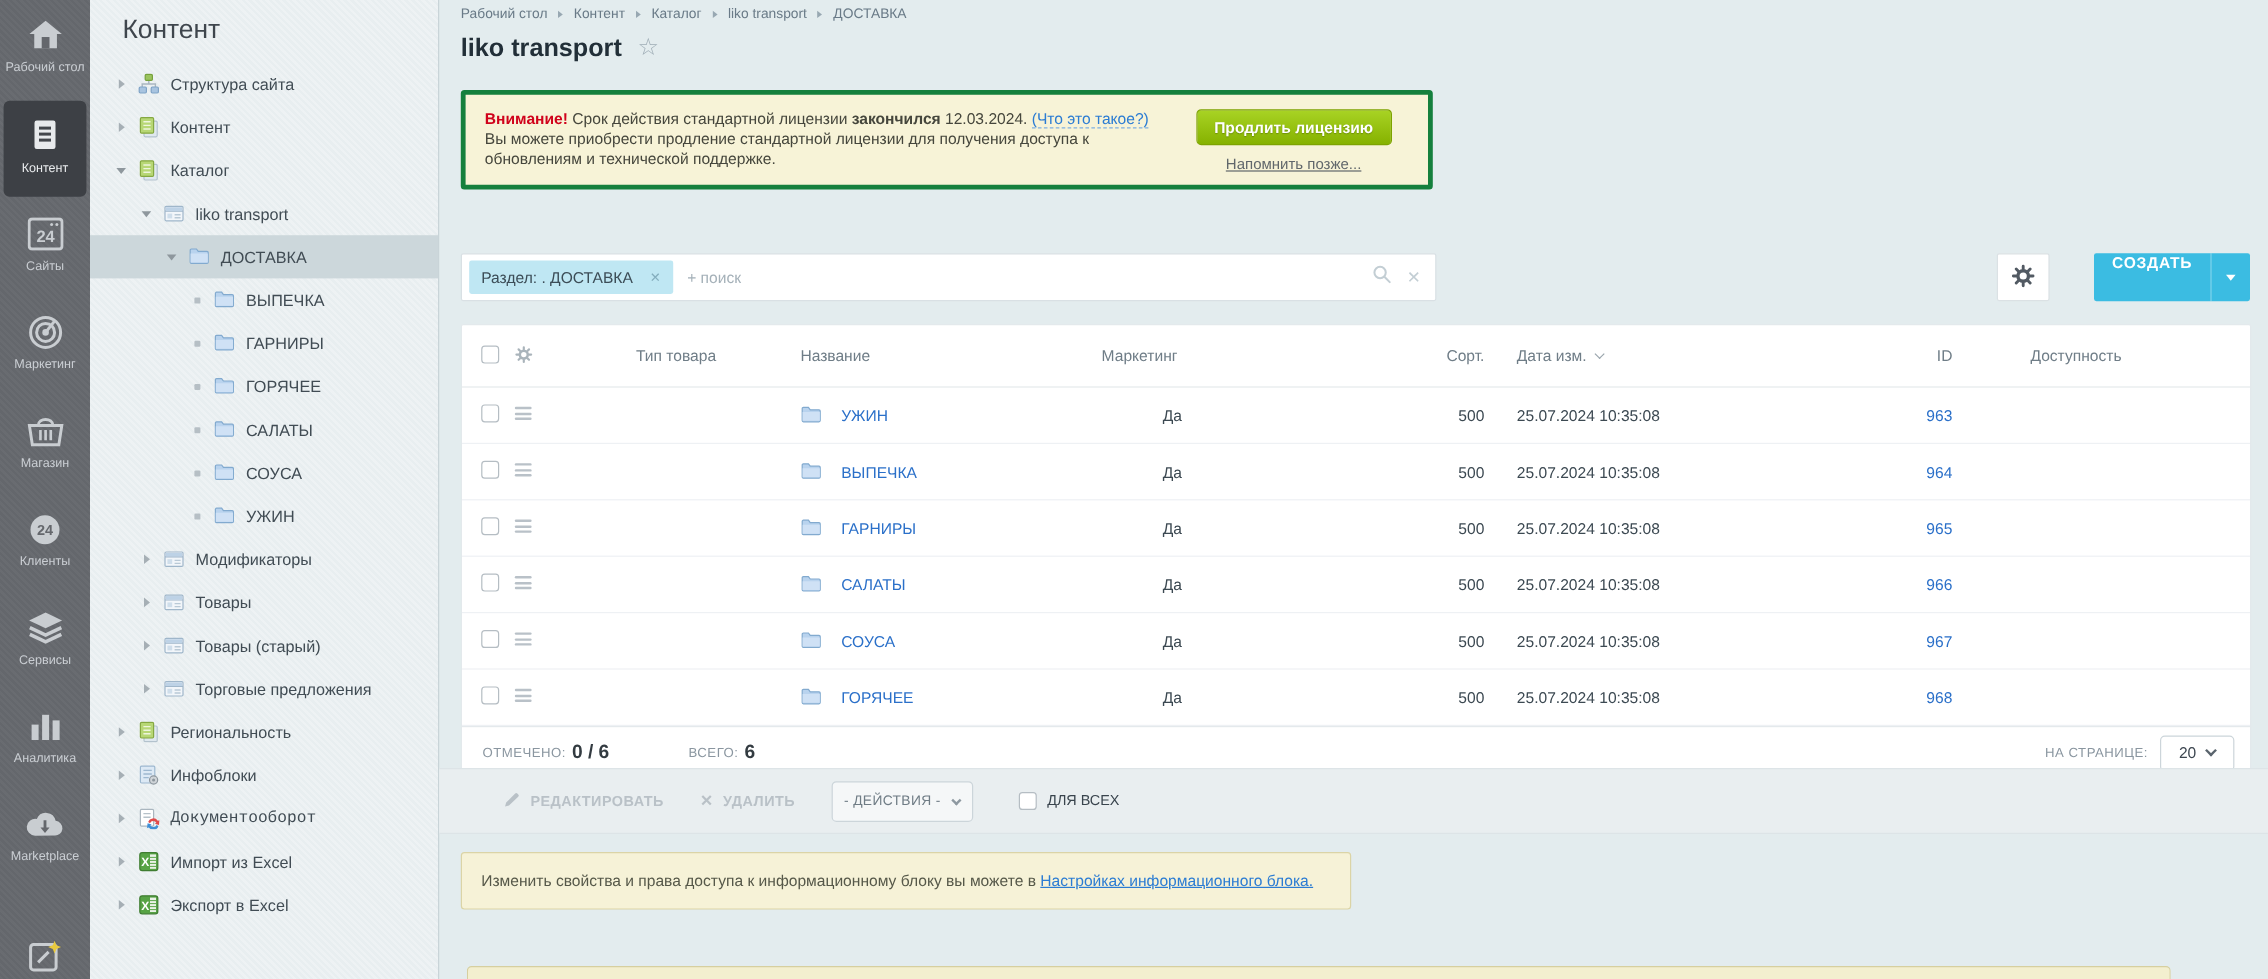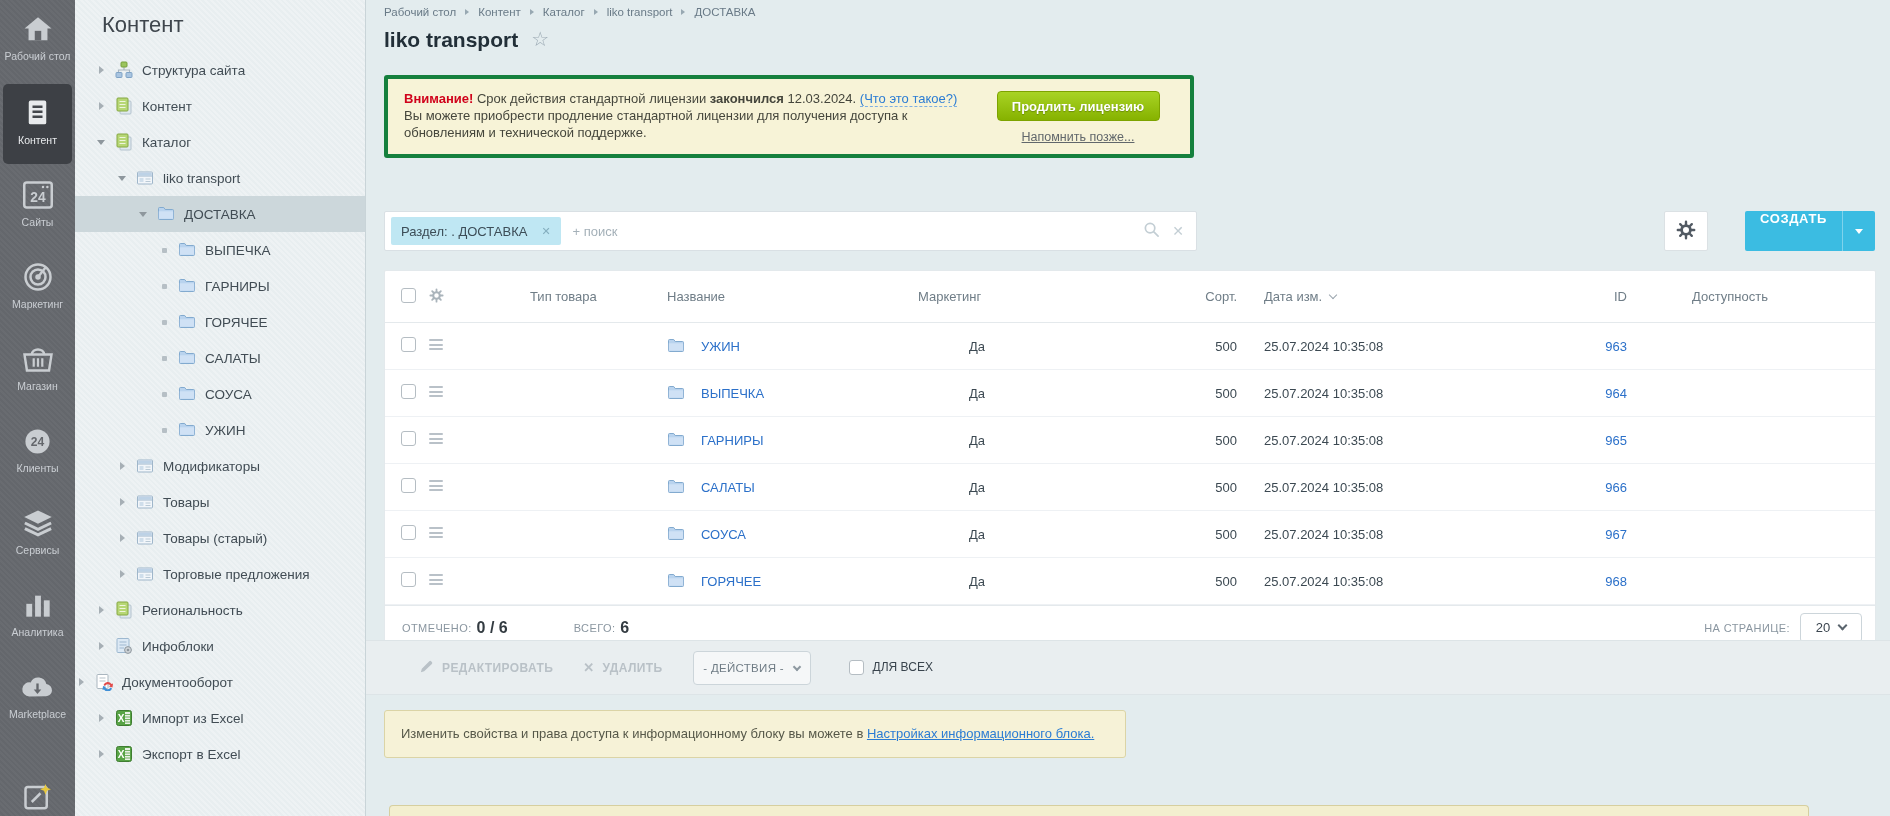--- a/index.html
+++ b/index.html
@@ -498,21 +498,21 @@
       <span class="ticon">
             <svg width="18" height="18" viewBox="0 0 18 18">
               <rect x="2" y="1.5" width="12" height="14" rx="1" fill="#dce9f5" stroke="#9db8d0"></rect>
               <path d="M4.5 5 H11.5 M4.5 8 H11.5 M4.5 11 H9" stroke="#9db8d0" stroke-width="1.2"></path>
               <circle cx="13" cy="13" r="3.4" fill="#cfd4d8" stroke="#8e979e"></circle>
               <circle cx="13" cy="13" r="1.3" fill="#8e979e"></circle>
             </svg>
           </span>
       <span class="tlabel">Инфоблоки</span>
     </div>
-        <div class="tree-item" style="">
+        <div class="tree-item" style="padding-left: 20px; font-family: Liberation Mono, monospace;">
       <span class="tw">
             <i class="arr-col"></i>
           </span>
       <span class="ticon">
             <svg width="18" height="18" viewBox="0 0 18 18">
               <rect x="2" y="1.5" width="11" height="14" rx="1" fill="#fff" stroke="#aab6bf"></rect>
               <path d="M4.5 5 H10.5 M4.5 8 H10.5" stroke="#b6c1c9" stroke-width="1.2"></path>
               <path d="M8.5 12 a4.5 4.5 0 0 1 8-1 l1.5-.5 -0.5 4 -3.5-1 1.3-.8 a3 3 0 0 0 -5.3 .3 Z" fill="#e14b4b"></path>
               <path d="M17 15.5 a4.5 4.5 0 0 1 -8 1 l-1.5.5 .5-4 3.5 1 -1.3.8 a3 3 0 0 0 5.3-.3 Z" fill="#3f8fd6"></path>
             </svg>

